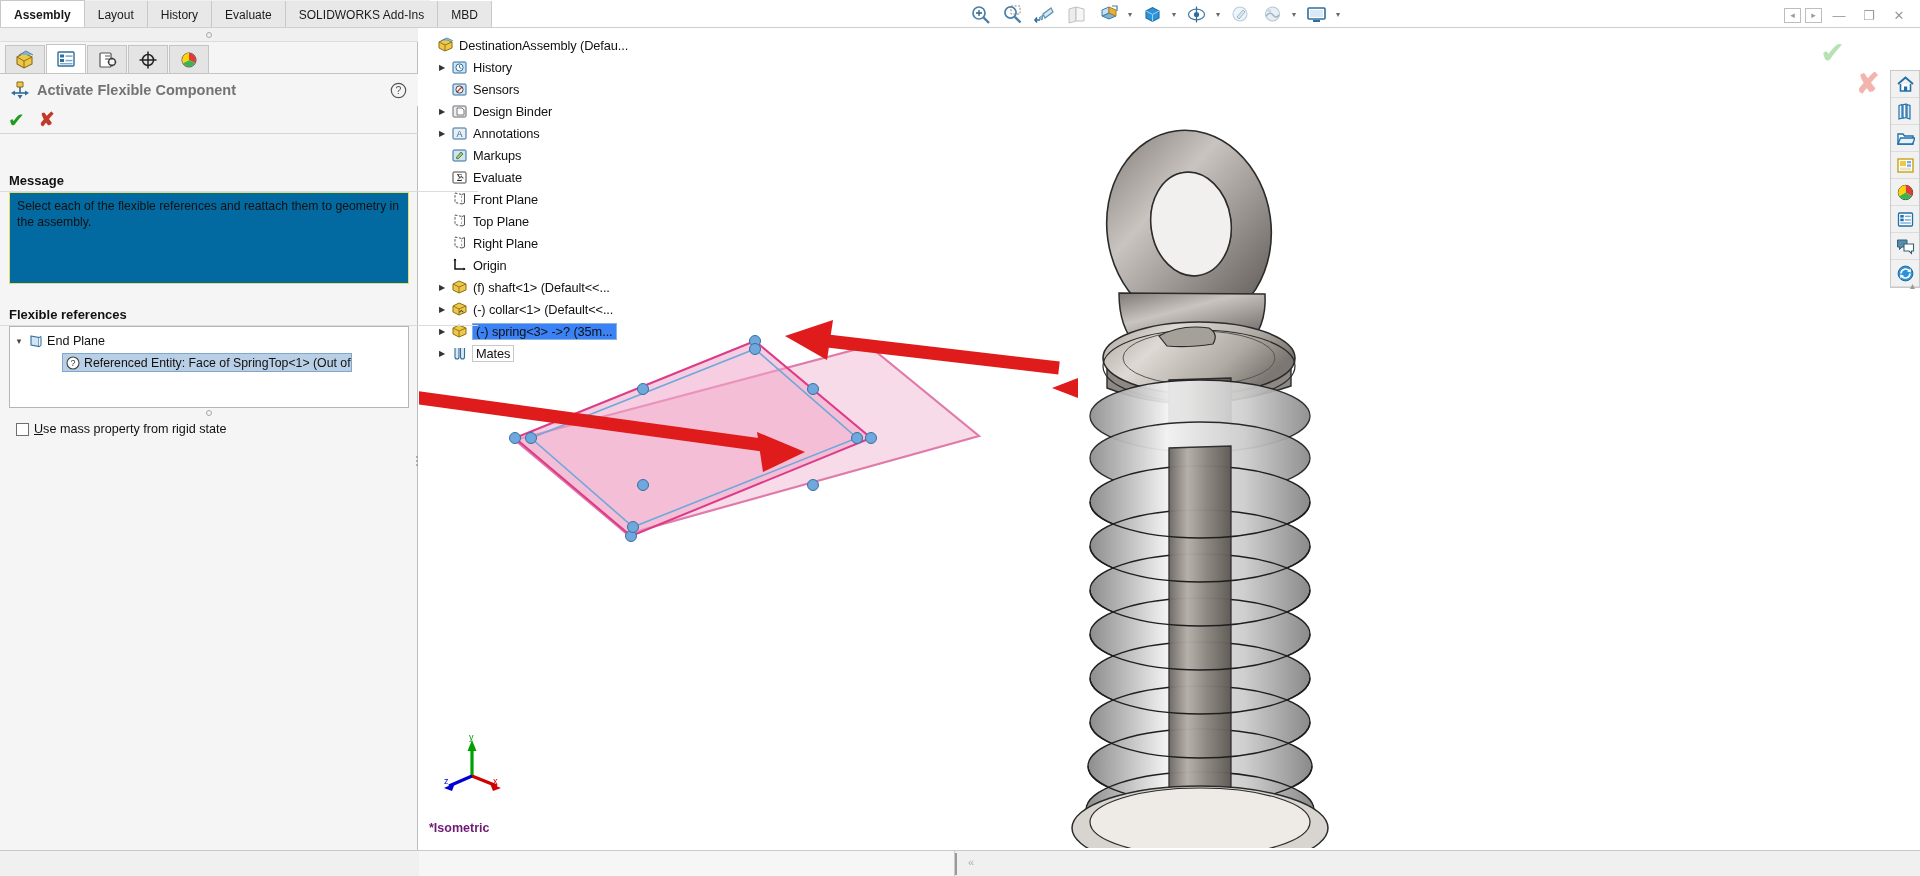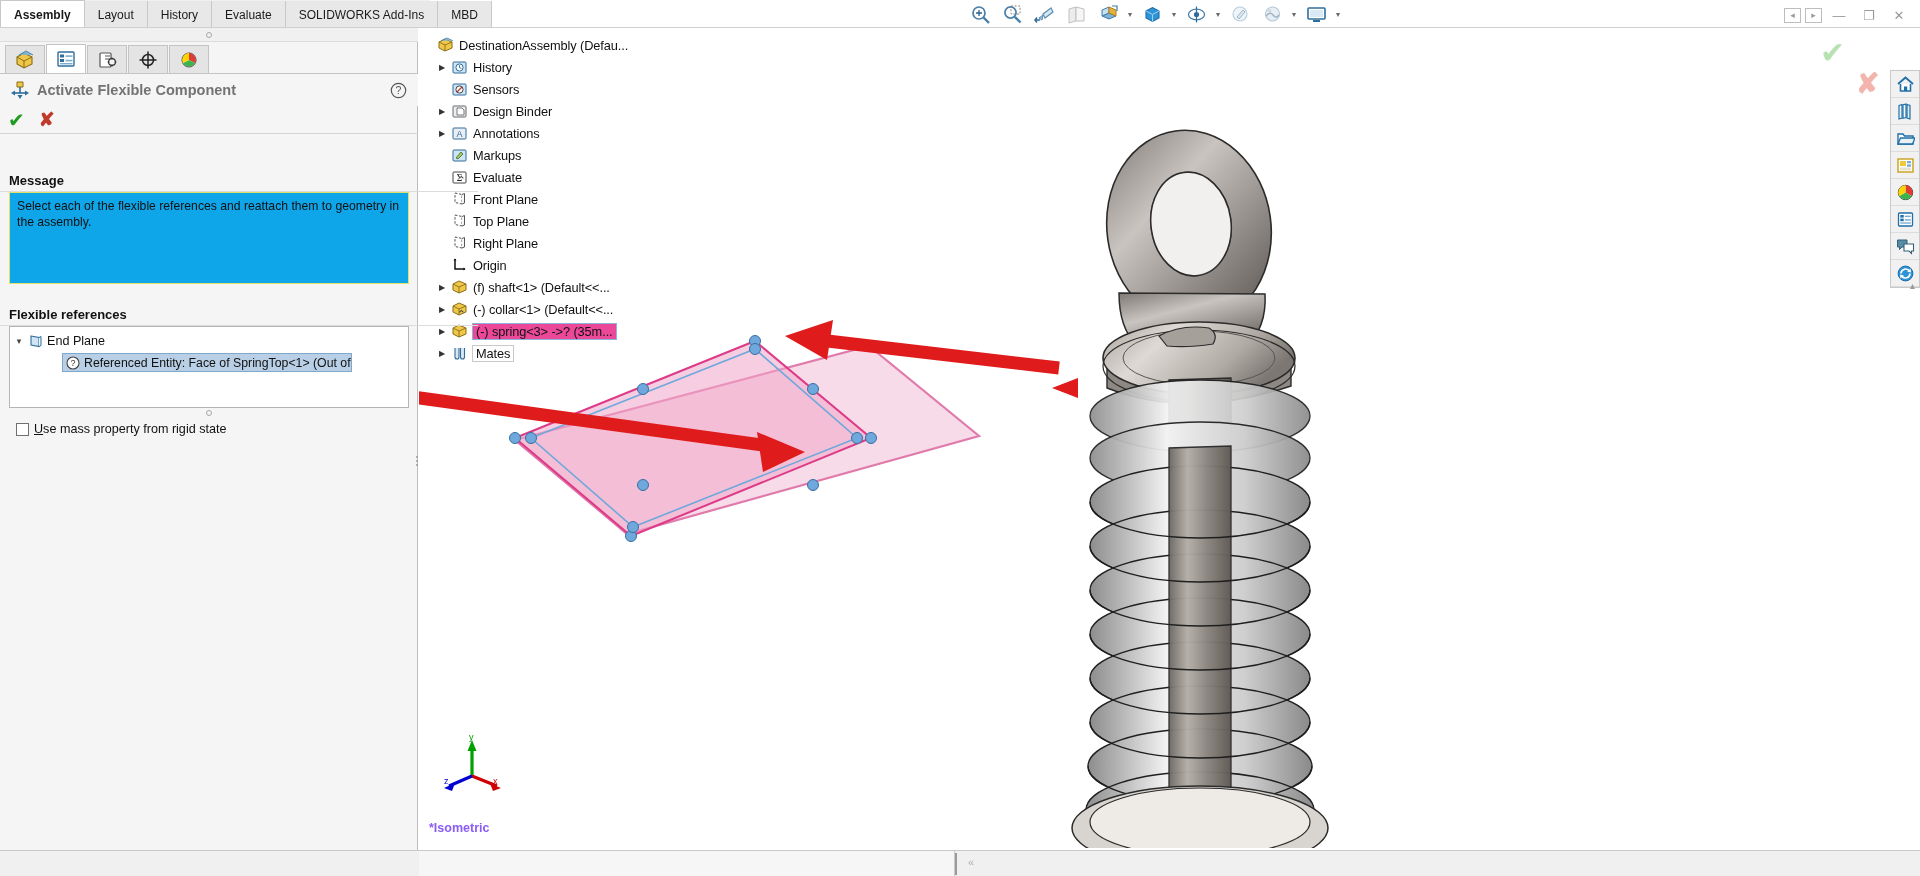--- a/index.html
+++ b/index.html
@@ -123,21 +123,21 @@
     border-bottom: 1px solid #dcdcdc;
   }
   .pm-section-header .chev {
     position: absolute; right: 12px; font-size: 11px; color: #444; font-weight: 400;
   }
 
   #msg-header { top: 142px; }
   #msg-box {
     position: absolute; left: 9px; top: 164px;
     width: 400px; height: 92px;
-    background: #0ea5e9;
+    background: #0369a1;
     border: 1px solid #e3e06a;
     font-size: 12.2px; color: #111;
     padding: 5px 7px; line-height: 1.32;
   }
 
   #flex-header { top: 276px; }
   #flex-box {
     position: absolute; left: 9px; top: 298px;
     width: 400px; height: 82px;
     background: #ffffff; border: 1px solid #b5b5b5;
@@ -198,37 +198,37 @@
   }
   .ft-twisty {
     width: 16px; text-align: center; font-size: 8px; color: #333; flex: 0 0 16px;
   }
   .ft-icon {
     width: 19px; height: 16px; margin-right: 4px; flex: 0 0 19px;
     display: flex; align-items: center; justify-content: center;
   }
   .ft-label { letter-spacing: -0.1px; }
   .ft-row.selected .ft-label {
-    background: #ec4899; border: 1px solid #8ab4da; padding: 0 3px; margin-left: -1px;
+    background: #3b82f6; border: 1px solid #8ab4da; padding: 0 3px; margin-left: -1px;
   }
   .ft-row.boxed .ft-label {
     border: 1px solid #c9c9c9; padding: 0 3px; margin-left: -1px;
   }
   .ft-row.indent1 { padding-left: 14px; }
 
   
   #viewport {
     position: absolute; left: 419px; top: 28px;
     width: 1501px; height: 820px;
     background: #ffffff;
     overflow: hidden;
   }
   #vp-isometric {
     position: absolute; left: 10px; bottom: 13px;
-    font-size: 12.5px; font-weight: 700; color: #8b5cf6;
+    font-size: 12.5px; font-weight: 700; color: #701a75;
   }
   #vp-triad { position: absolute; left: 22px; bottom: 52px; }
 
   
   #vp-confirm {
     position: absolute; right: 16px; top: 10px; width: 84px; height: 70px;
   }
   #vp-confirm .ok-ghost {
     position: absolute; left: 0; top: 0;
     font-size: 30px; color: #b9e2b4; line-height: 1;

